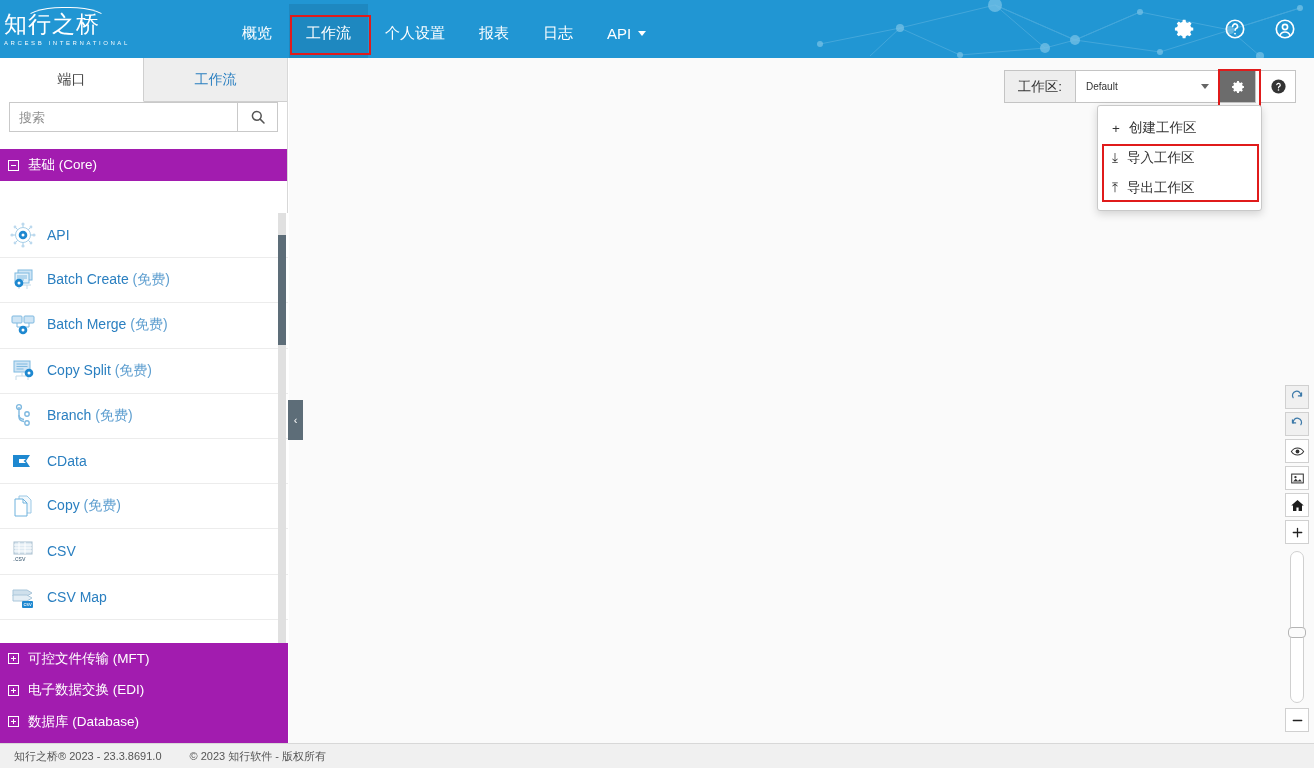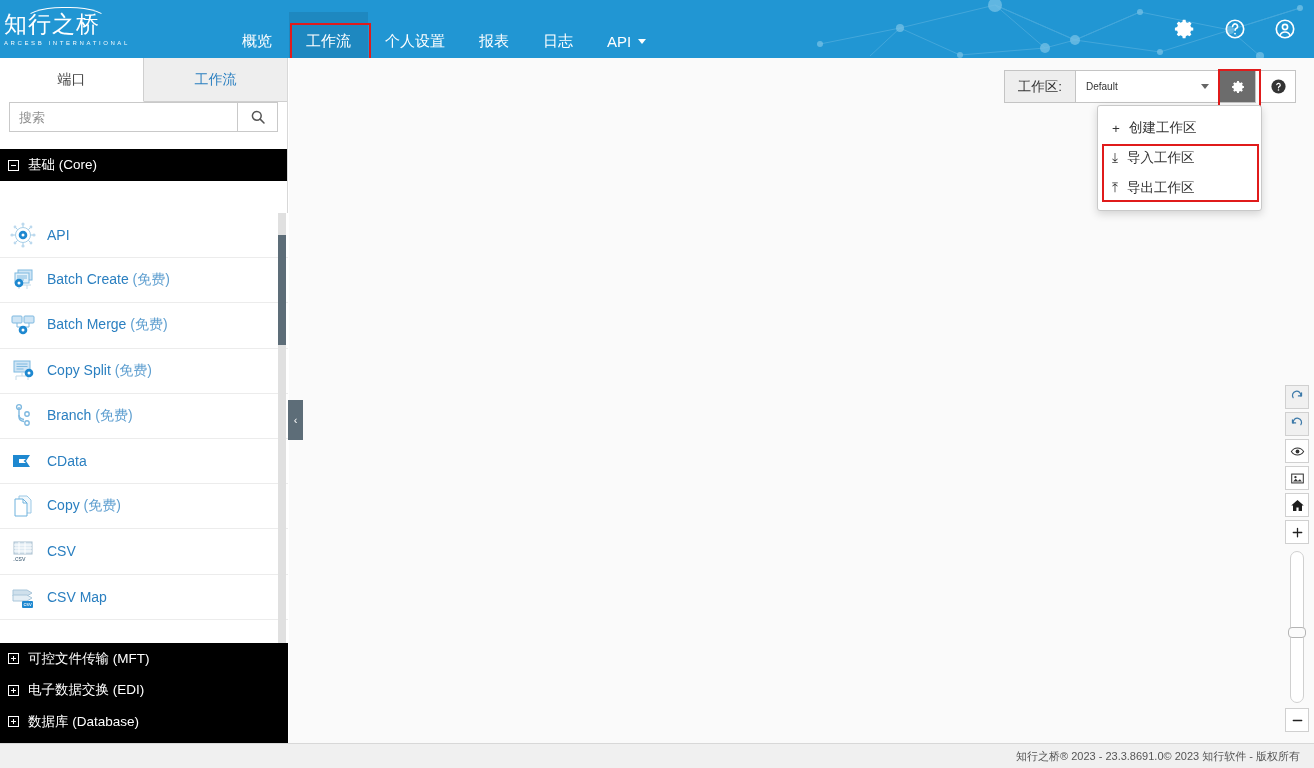--- a/index.html
+++ b/index.html
@@ -29,21 +29,21 @@
   .logo-sub {
     font-size: 6px; letter-spacing: 2.6px; line-height: 9px;
     white-space: nowrap; opacity: .95;
   }
   .logo-arc {
     position: absolute; left: 20px; top: 2px; width: 84px; height: 14px;
     border: 1.6px solid #ffffff; border-bottom: none;
     border-radius: 60px 60px 0 0 / 22px 22px 0 0;
     border-left-color: transparent; border-right-color: transparent;
   }
-  .nav { position: absolute; left: 225px; top: 12px; height: 44px; display: flex; align-items: stretch; text-align: right; }
+  .nav { position: absolute; left: 225px; top: 4px; height: 44px; display: flex; align-items: stretch; text-align: right; }
   .nav-item {
     display: flex; align-items: center; padding: 0 17px; height: 58px;
     color: #ffffff; font-size: 15px; cursor: pointer; white-space: nowrap;
     position: relative;
   }
   .nav-item.active { background: rgba(0,0,0,.09); }
   .nav-item.annot::after {
     content: ""; position: absolute; left: 1px; top: 11px;
     width: calc(100% - 2px); height: 36px;
     border: 2px solid #e01b1b; pointer-events: none;
@@ -76,21 +76,21 @@
     flex: 1; border: none; outline: none; padding: 0 9px; font-size: 13px;
     color: #333; font-family: "Liberation Sans", sans-serif; background: transparent;
   }
   .searchbox input::placeholder { color: #8d8d8d; }
   .searchbtn {
     width: 40px; border-left: 1px solid #c9c9c9; display: flex;
     align-items: center; justify-content: center; cursor: pointer; background: #fff;
   }
 
   .cat-header {
-    height: 32px; background: #000000; color: #ffffff; display: flex;
+    height: 32px; background: #a21caf; color: #ffffff; display: flex;
     align-items: center; padding: 0 8px; font-size: 13.5px; cursor: pointer; text-align: center;
   }
   .toggle-box {
     width: 11px; height: 11px; border: 1px solid #ffffff; margin-right: 9px;
     position: relative; flex: none;
   }
   .toggle-box::before {
     content: ""; position: absolute; left: 2px; top: 4px; width: 5px; height: 1px; background: #fff;
   }
   .toggle-box.plus::after {
@@ -193,22 +193,22 @@
   }
   .zoom-thumb {
     position: absolute; left: -3px; top: 75px; width: 18px; height: 11px;
     border: 1px solid #b5b5b5; border-radius: 4px; background: #fbfbfb; cursor: pointer;
   }
 
   
   .footer {
     position: absolute; left: 0; bottom: 0; width: 1314px; height: 25px;
     background: #f0f0f0; border-top: 1px solid #d8d8d8;
-    display: flex; align-items: center; justify-content: flex-end;
-    padding: 0 14px; font-size: 11px; color: #555555;
+    display: flex; align-items: center; justify-content: flex-start;
+    padding: 0 14px; font-size: 11px; color: #555555; gap: 28px;
   }
 </style>
 </head>
 <body>
 
 <div id="app">
 
   <div class="header">
     <svg class="header-net" viewBox="0 0 1314 58" preserveAspectRatio="none">
       <g stroke="#5fb4e0" stroke-width="1" fill="none" opacity="0.55">

